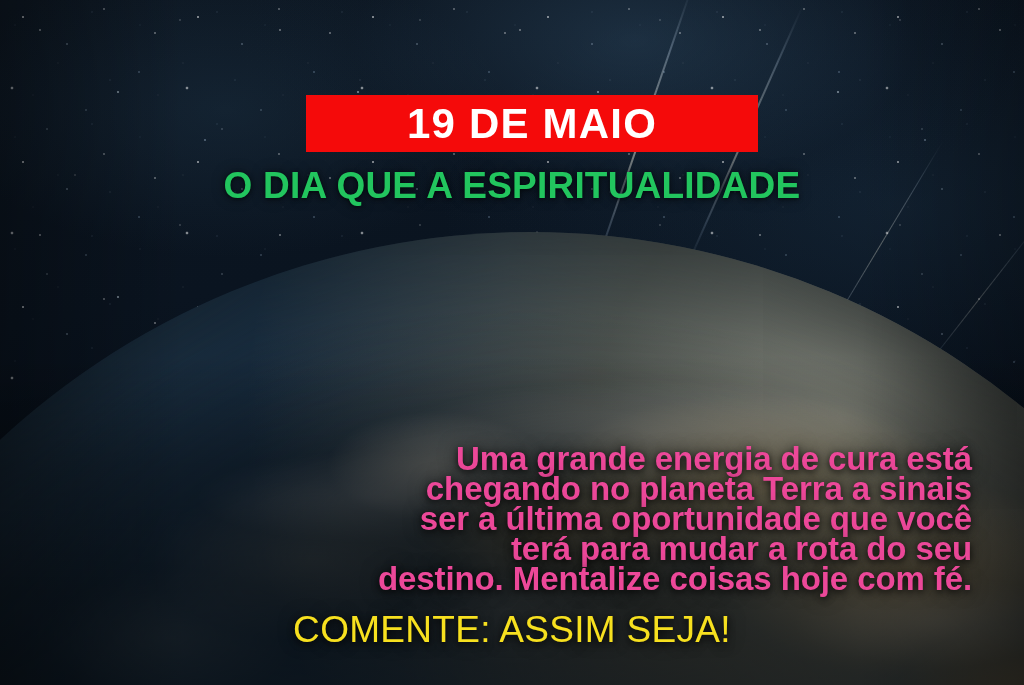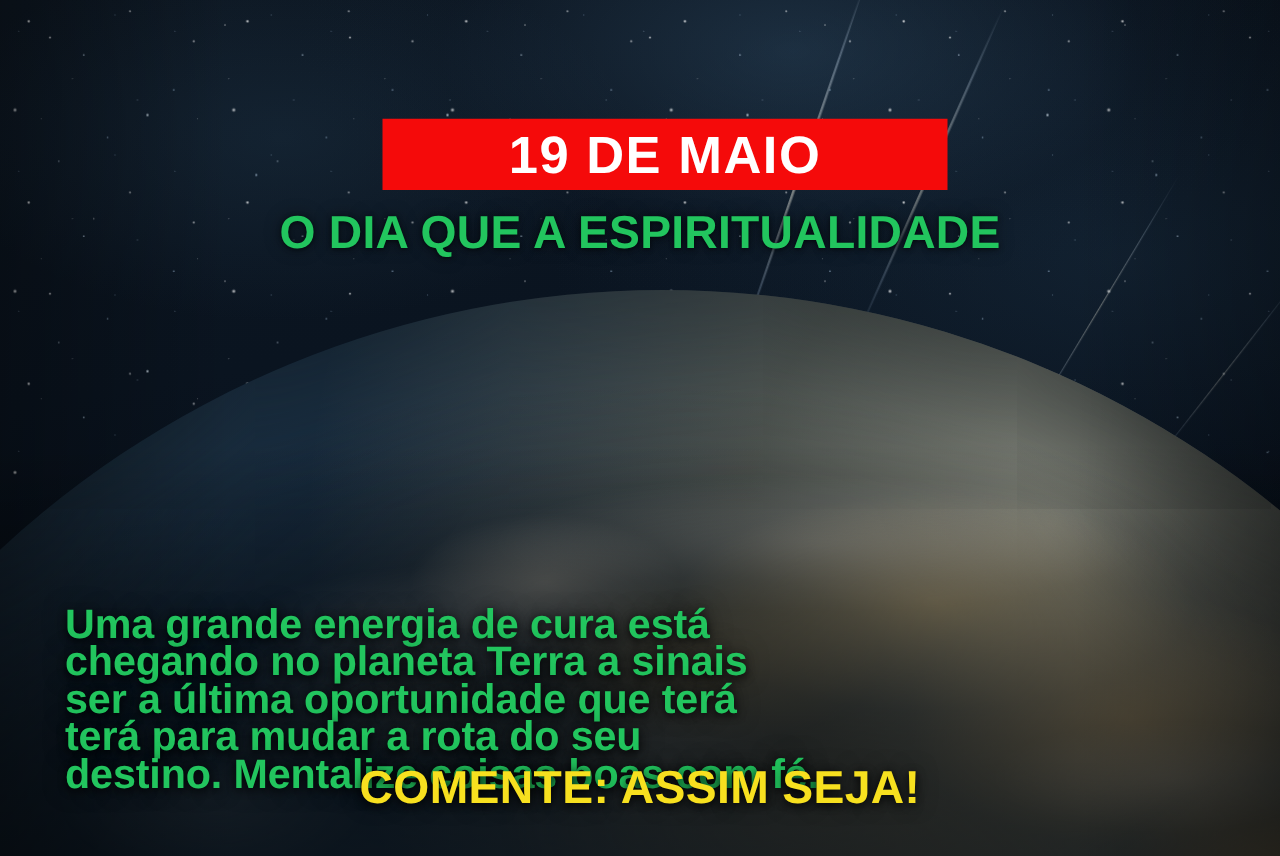--- a/index.html
+++ b/index.html
@@ -226,39 +226,38 @@
     line-height:1.13;
     letter-spacing:.2px;
     text-shadow:0 1px 4px rgba(0,0,0,.65), 0 0 14px rgba(0,0,0,.45);
     font-family:"Liberation Sans", sans-serif;
   }
   .headline-line{ display:block; white-space:nowrap; }
 
   .body-copy{
     position:absolute;
     left:52px; right:52px; top:444px;
-    text-align:left;
-    color:#22c55e;
+    text-align:right;
+    color:#ec4899;
     font-size:33px;
     font-weight:bold;
     line-height:30px;
     letter-spacing:-.1px;
     text-shadow:0 2px 7px rgba(0,0,0,.80), 0 0 18px rgba(0,0,0,.55);
     font-family:"Liberation Sans", sans-serif;
-    margin-top:40px;
   }
   .body-line{ display:block; white-space:nowrap; }
 
   .cta{
     position:absolute;
     left:0; right:0; top:611px;
     text-align:center;
     color:#f7e01f;
     font-size:37px;
-    font-weight:bold;
+    font-weight:normal;
     letter-spacing:.3px;
     line-height:1;
     text-shadow:0 2px 7px rgba(0,0,0,.80), 0 0 16px rgba(0,0,0,.50);
     font-family:"Liberation Sans", sans-serif;
   }
 </style>
 </head>
 <body>
 
 <div class="poster">
@@ -290,21 +289,21 @@
       <span class="date-banner-text">19 DE MAIO</span>
     </div>
 
     <div class="headline">
       <span class="headline-line">O DIA QUE A ESPIRITUALIDADE</span>
     </div>
 
     <div class="body-copy">
       <span class="body-line">Uma grande energia de cura está</span>
       <span class="body-line">chegando no planeta Terra a sinais</span>
-      <span class="body-line">ser a última oportunidade que terá</span>
+      <span class="body-line">ser a última oportunidade que você</span>
       <span class="body-line">terá para mudar a rota do seu</span>
-      <span class="body-line">destino. Mentalize coisas boas com fé.</span>
+      <span class="body-line">destino. Mentalize coisas hoje com fé.</span>
     </div>
 
     <div class="cta">COMENTE: ASSIM SEJA!</div>
 
   </div>
 </div>
 
 </body></html>

